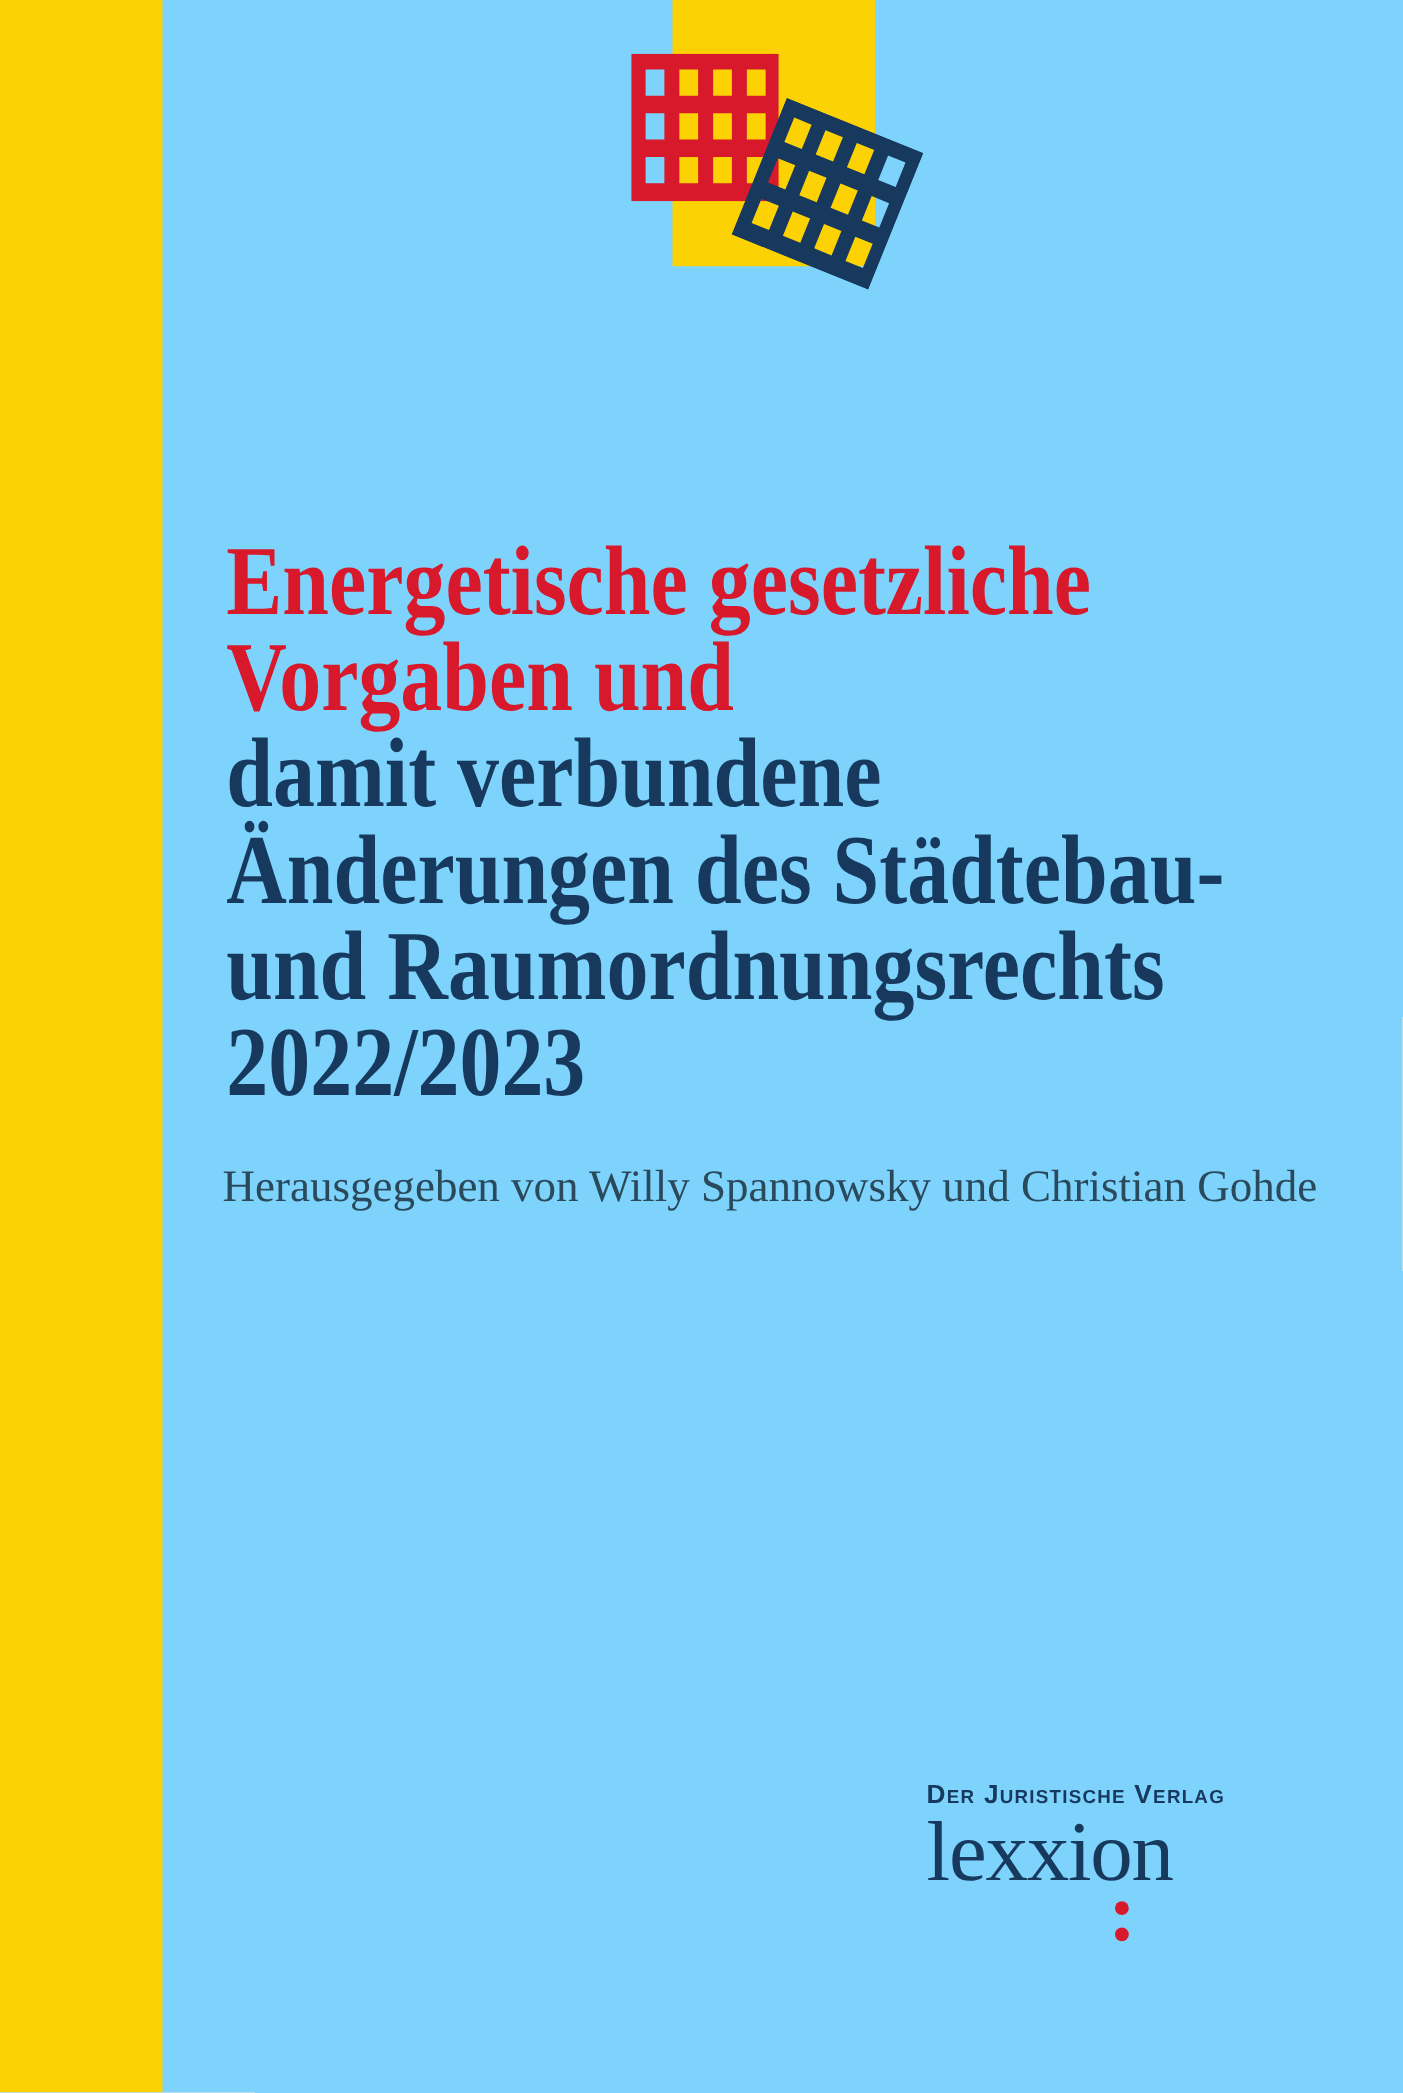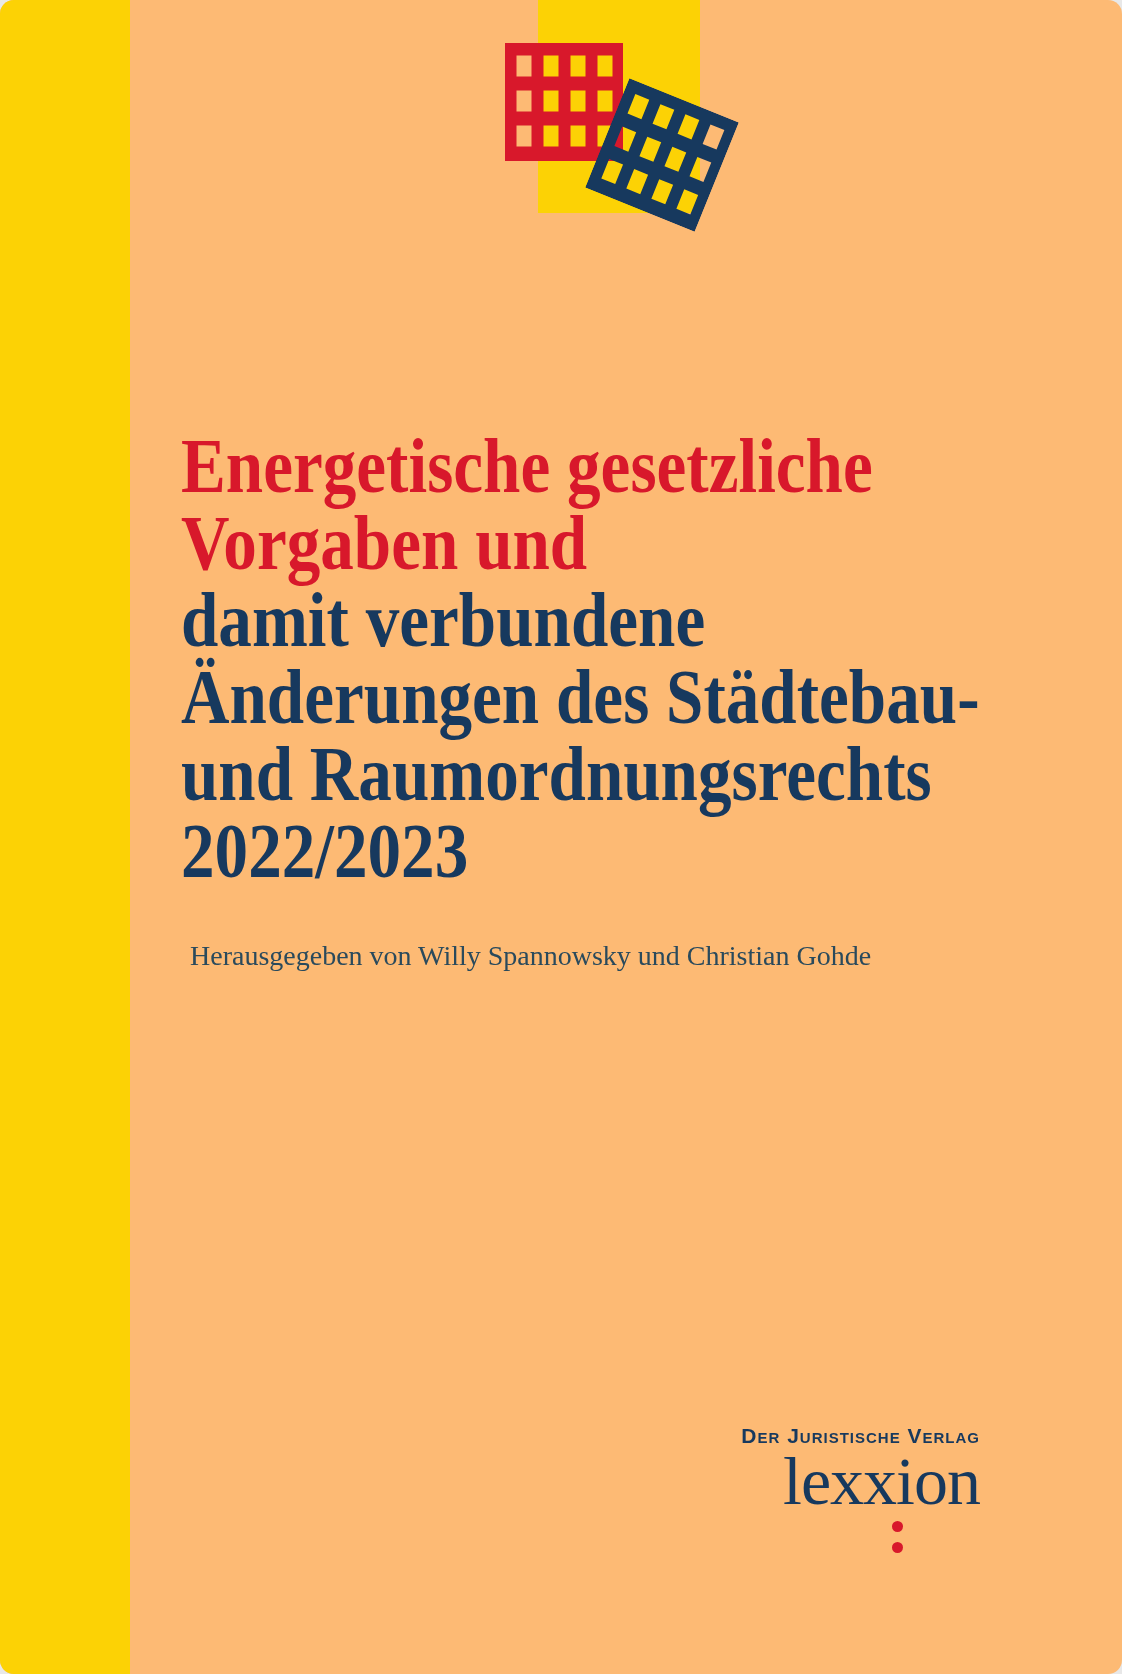--- a/index.html
+++ b/index.html
@@ -1,24 +1,23 @@
 <!DOCTYPE html>
 <html><head>
 <meta charset="utf-8">
 <style>
   html, body { margin: 0; padding: 0; background: #e8e8e8; }
   .page {
     position: relative;
     width: 1122px;
     height: 1674px;
     margin: 0 auto;
-    background: #fdba74;
+    background: #7dd3fc;
     overflow: hidden;
     font-family: "Liberation Serif", serif;
-    border-radius: 14px;
   }
 
   
   .yellow-stripe {
     position: absolute;
     left: 0; top: 0;
     width: 130px; height: 1674px;
     background: #FCD205;
   }
 
@@ -49,34 +48,33 @@
     margin: 0;
   }
   .title-line { display: block; white-space: nowrap; }
   .title-line.red  { color: #D8182B; }
   .title-line.navy { color: #17395E; }
 
   
   .editors-line {
     position: absolute;
     left: 178px; top: 928px;
-    margin: 12px;
+    margin: 0;
     width: 900px;
     font-family: "Liberation Serif", serif;
     font-weight: 400;
-    font-size: 28px;
+    font-size: 36px;
     color: #2A4A5C;
     white-space: nowrap;
   }
 
   
   .publisher-block {
     position: absolute;
     right: 142px; top: 1424px;
-    text-align: right;
     color: #17395E;
   }
   .publisher-tagline {
     font-family: "Liberation Sans", sans-serif;
     font-variant: small-caps;
     font-weight: 700;
     font-size: 21px;
     letter-spacing: 1px;
     white-space: nowrap;
   }

